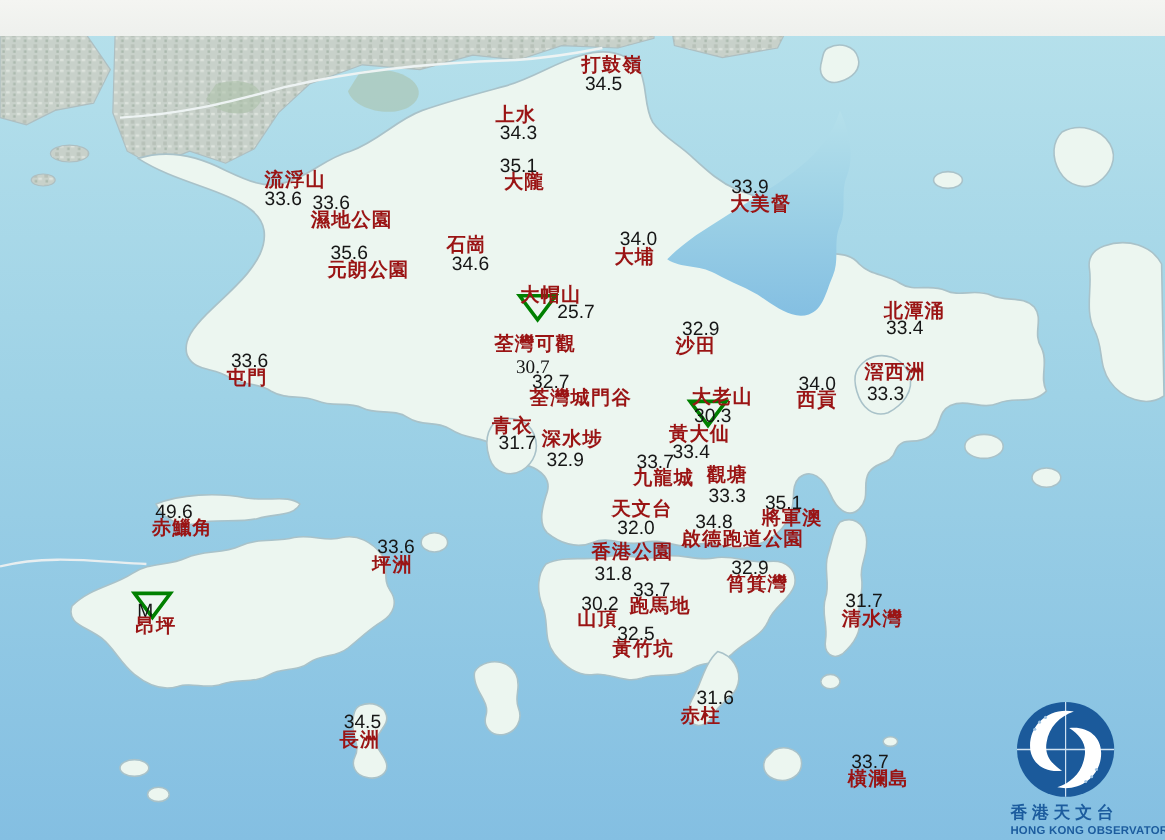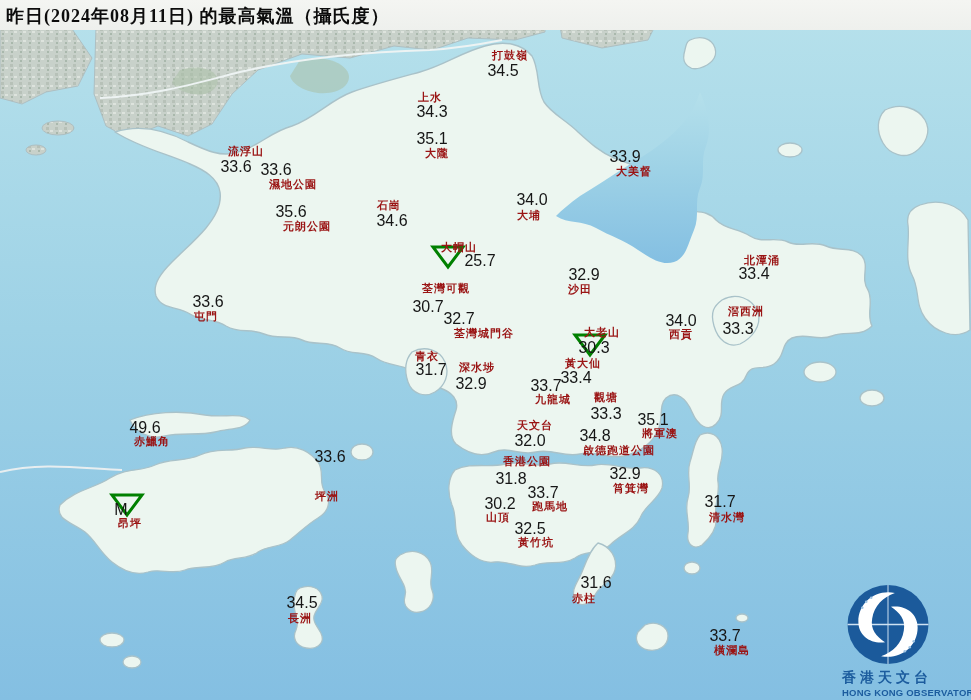--- a/index.html
+++ b/index.html
@@ -14,21 +14,21 @@
   }
   #page-title{
     position:absolute;left:6px;top:4px;
     font-family:"Liberation Serif","DejaVu Serif",serif;
     font-size:18px;font-weight:600;color:#0c0c0c;letter-spacing:1px;
     white-space:nowrap;
   }
   .st-label{position:absolute;transform:translate(-50%,-50%);white-space:nowrap;line-height:1;}
   .st-name{
     font-family:"Liberation Serif","DejaVu Serif",serif;
-    font-size:11px;font-weight:700;color:#9a1414;letter-spacing:1px;
+    font-size:16px;font-weight:700;color:#9a1414;letter-spacing:1px;
   }
   .st-value{
     font-family:"Liberation Sans","DejaVu Sans",sans-serif;
     font-size:16px;font-weight:400;color:#161616;
   }
   .st-marker{position:absolute;transform:translate(-50%,-50%);}
   #logo{
     position:absolute;left:842px;top:584px;width:126px;height:114px;
     display:flex;flex-direction:column;
   }
@@ -183,21 +183,20 @@
       <ellipse cx="112" cy="640" rx="12" ry="7"></ellipse>
       <ellipse cx="132" cy="662" rx="9" ry="6"></ellipse>
 
       <ellipse cx="692" cy="568" rx="8" ry="6"></ellipse>
     </g>
 
     <path d="M0,472 C40,462 80,468 122,470" fill="none" stroke="#e8eef0" stroke-width="2"></path>
   </svg>
 
   <div id="title-bar"></div>
-  <div id="page-title">昨日(2024年08月11日) 的最高氣溫（攝氏度）</div>
 
   <div id="stations">
       <span class="st-marker" style="left: 448px; top: 259px;"><svg width="36" height="26" viewBox="0 0 36 26">
           <polygon points="3,3 33,3 18,23" fill="none" stroke="#008000" stroke-width="3"></polygon>
         </svg></span>
       <span class="st-marker" style="left: 590px; top: 347px;"><svg width="36" height="26" viewBox="0 0 36 26">
           <polygon points="3,3 33,3 18,23" fill="none" stroke="#008000" stroke-width="3"></polygon>
         </svg></span>
       <span class="st-marker" style="left: 127px; top: 507px;"><svg width="36" height="26" viewBox="0 0 36 26">
           <polygon points="3,3 33,3 18,23" fill="none" stroke="#008000" stroke-width="3"></polygon>
@@ -215,21 +214,21 @@
       <span class="st-label st-value" style="left: 291px; top: 212px;">35.6</span>
       <span class="st-label st-name" style="left: 307px; top: 226px; text-align: center;">元朗公園</span>
       <span class="st-label st-value" style="left: 392px; top: 221px;">34.6</span>
       <span class="st-label st-name" style="left: 389px; top: 205px;">石崗</span>
       <span class="st-label st-value" style="left: 532px; top: 200px;">34.0</span>
       <span class="st-label st-name" style="left: 529px; top: 215px;">大埔</span>
       <span class="st-label st-value" style="left: 625px; top: 157px;">33.9</span>
       <span class="st-label st-name" style="left: 634px; top: 171px;">大美督</span>
       <span class="st-label st-value" style="left: 452px; top: 261px; margin-left: 28px;">25.7</span>
       <span class="st-label st-name" style="left: 459px; top: 247px;">大帽山</span>
-      <span class="st-label st-value" style="left: 428px; top: 307px;">30.7</span>
+      <span class="st-label st-value" style="left: 444px; top: 307px; font-family: Liberation Serif, serif;">30.7</span>
       <span class="st-label st-name" style="left: 446px; top: 288px;">荃灣可觀</span>
       <span class="st-label st-value" style="left: 584px; top: 275px;">32.9</span>
       <span class="st-label st-name" style="left: 580px; top: 289px;">沙田</span>
       <span class="st-label st-value" style="left: 459px; top: 319px;">32.7</span>
       <span class="st-label st-name" style="left: 484px; top: 333px;">荃灣城門谷</span>
       <span class="st-label st-value" style="left: 594px; top: 348px;">30.3</span>
       <span class="st-label st-name" style="left: 602px; top: 332px;">大老山</span>
       <span class="st-label st-value" style="left: 681px; top: 321px;">34.0</span>
       <span class="st-label st-name" style="left: 681px; top: 334px;">西貢</span>
       <span class="st-label st-value" style="left: 754px; top: 274px;">33.4</span>
@@ -260,21 +259,21 @@
       <span class="st-label st-name" style="left: 631px; top: 488px;">筲箕灣</span>
       <span class="st-label st-value" style="left: 543px; top: 493px;">33.7</span>
       <span class="st-label st-name" style="left: 550px; top: 506px;">跑馬地</span>
       <span class="st-label st-value" style="left: 500px; top: 504px;">30.2</span>
       <span class="st-label st-name" style="left: 498px; top: 517px;">山頂</span>
       <span class="st-label st-value" style="left: 530px; top: 529px;">32.5</span>
       <span class="st-label st-name" style="left: 536px; top: 542px;">黃竹坑</span>
       <span class="st-label st-value" style="left: 145px; top: 428px;">49.6</span>
       <span class="st-label st-name" style="left: 152px; top: 441px;">赤鱲角</span>
       <span class="st-label st-value" style="left: 330px; top: 457px;">33.6</span>
-      <span class="st-label st-name" style="left: 327px; top: 496px;">坪洲</span>
+      <span class="st-label st-name" style="left: 327px; top: 472px; font-family: Liberation Mono, monospace;">坪洲</span>
       <span class="st-label st-value" style="left: 121px; top: 510px;">M</span>
       <span class="st-label st-name" style="left: 130px; top: 523px;">昂坪</span>
       <span class="st-label st-value" style="left: 302px; top: 603px;">34.5</span>
       <span class="st-label st-name" style="left: 300px; top: 618px;">長洲</span>
       <span class="st-label st-value" style="left: 596px; top: 583px;">31.6</span>
       <span class="st-label st-name" style="left: 584px; top: 598px;">赤柱</span>
       <span class="st-label st-value" style="left: 725px; top: 636px;">33.7</span>
       <span class="st-label st-name" style="left: 732px; top: 650px;">橫瀾島</span>
       <span class="st-label st-value" style="left: 720px; top: 502px;">31.7</span>
       <span class="st-label st-name" style="left: 727px; top: 517px;">清水灣</span>

